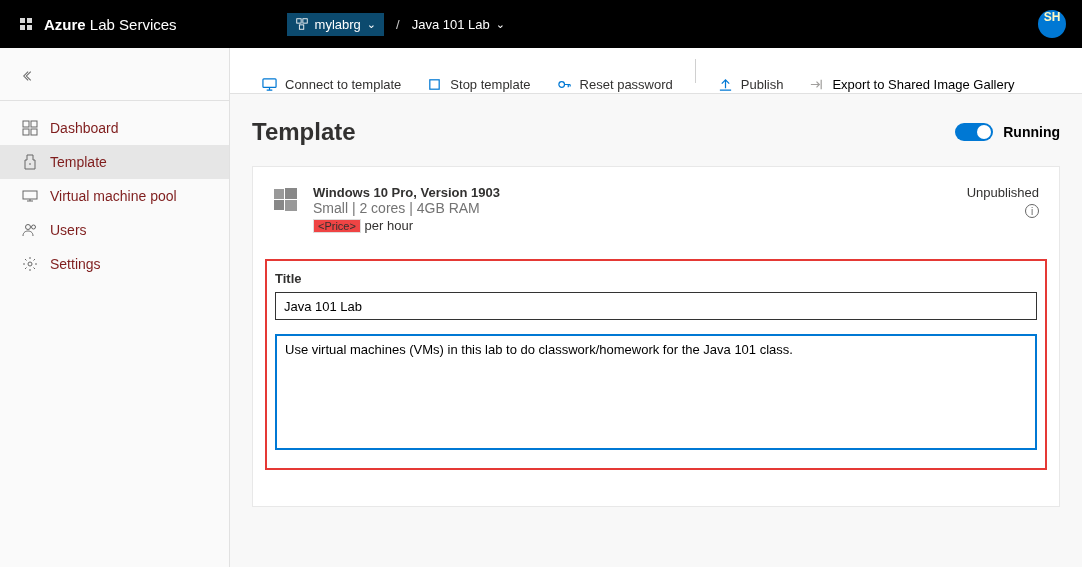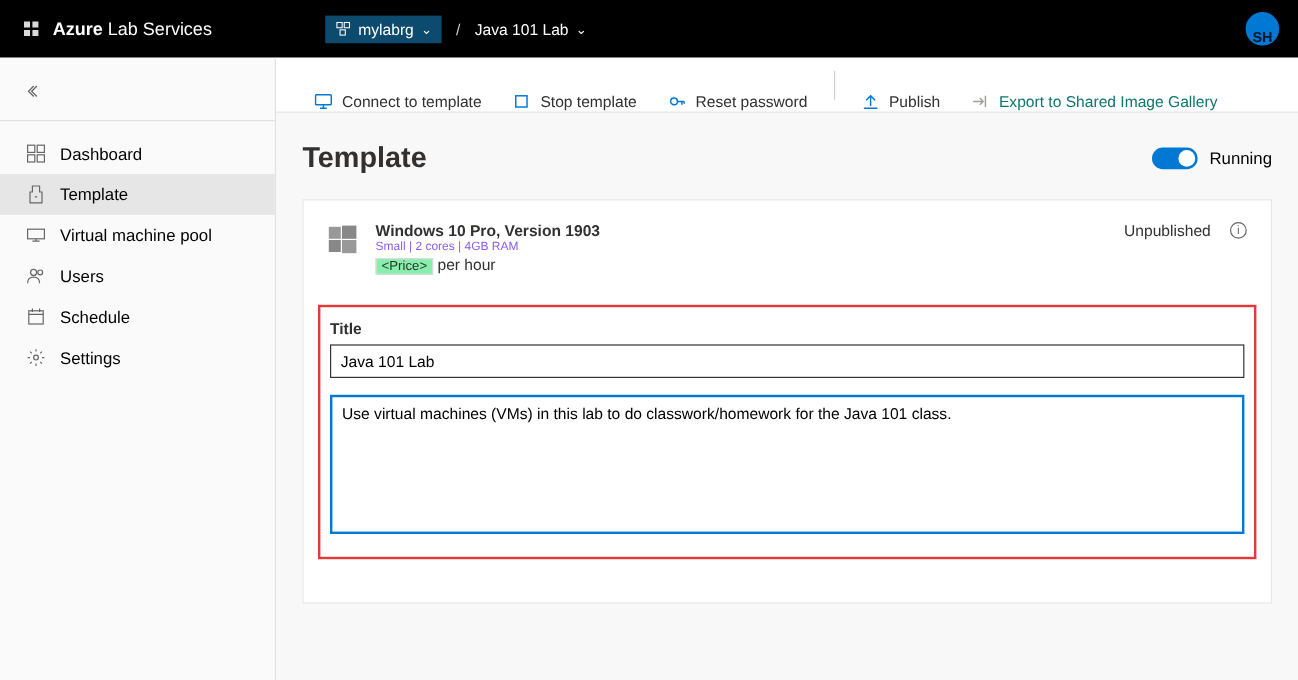--- a/index.html
+++ b/index.html
@@ -24,21 +24,21 @@
       color: #fff;
       height: 48px;
       display: flex;
       align-items: center;
       padding: 0 16px;
       justify-content: space-between;
     }
     .topbar-left {
       display: flex;
       align-items: center;
-      gap: 4px;
+      gap: 20px;
     }
     .brand {
       display: flex;
       align-items: center;
       gap: 8px;
       font-size: 15px;
     }
     .brand .bold {
       font-weight: 600;
     }
@@ -69,25 +69,25 @@
     .chev {
       font-size: 11px;
       color: #fff;
     }
     .avatar {
       width: 28px;
       height: 28px;
       border-radius: 50%;
       background: #0078d4;
       display: flex;
-      align-items: flex-end;
+      align-items: flex-start;
       justify-content: center;
       font-size: 12px;
       font-weight: 600;
-      color: #0f172a;
+      color: #fef9c3;
     }
     .body {
       display: flex;
       flex: 1;
       overflow: hidden;
     }
     .sidebar {
       width: 230px;
       border-right: 1px solid #e1e1e1;
       background: #fafafa;
@@ -106,21 +106,21 @@
       height: 1px;
       background: #e1e1e1;
       margin: 6px 0 10px;
     }
     .side-item {
       display: flex;
       align-items: flex-end;
       gap: 12px;
       padding: 9px 22px;
       font-size: 14px;
-      color: #000000;
+      color: #7f1d1d;
       cursor: pointer;
     }
     .side-item.active {
       background: #e6e6e6;
     }
     .side-item svg, .side-item .icon {
       width: 16px;
       height: 16px;
       flex-shrink: 0;
       color: #666;
@@ -144,21 +144,21 @@
       align-items: center;
       gap: 8px;
       padding: 6px 10px;
       font-size: 13px;
       color: #323130;
       cursor: pointer;
       margin-top: 28px;
     }
     .tool-btn svg { width: 15px; height: 15px; color: #0078d4; }
     .tool-btn.disabled {
-      color: #0f766e;
+      color: #000000;
       cursor: default;
       align-items: center;
     }
     .tool-btn.disabled svg { color: #a19f9d; }
     .tool-divider {
       width: 1px;
       height: 24px;
       background: #d0d0d0;
       margin: 0 6px;
     }
@@ -176,20 +176,21 @@
     .page-title {
       font-size: 24px;
       font-weight: 600;
       color: #323130;
     }
     .running-toggle {
       display: flex;
       align-items: center;
       gap: 10px;
       font-size: 14px;
+      font-weight: bold;
     }
     .toggle {
       width: 38px;
       height: 18px;
       background: #0078d4;
       border-radius: 10px;
       position: relative;
       cursor: pointer;
     }
     .toggle::after {
@@ -220,40 +221,41 @@
     }
     .vm-text {
       flex: 1;
     }
     .vm-title {
       font-weight: 600;
       font-size: 13px;
       color: #323130;
     }
     .vm-specs {
-      font-size: 10px;
-      color: #8b5cf6;
+      font-size: 14px;
+      color: #737373;
     }
     .vm-price {
       font-size: 13px;
       color: #323130;
       margin-top: 2px;
     }
     .price-tag {
-      background: #86efac;
+      background: #ef4444;
       border: 1px solid #ddd;
       padding: 0 4px;
       font-size: 11px;
     }
     .status-right {
       display: flex;
-      align-items: flex-start;
-      gap: 16px;
-      font-size: 13px;
-      color: #323130;
+      align-items: flex-end;
+      gap: 4px;
+      font-size: 13px;
+      color: #323130;
+      flex-direction: column;
     }
     .info-icon {
       width: 14px;
       height: 14px;
       border: 1px solid #666;
       border-radius: 50%;
       display: flex;
       align-items: center;
       justify-content: center;
       font-size: 10px;
@@ -353,27 +355,20 @@
           </svg>
         <span>Virtual machine pool</span>
       </div>
       <div class="side-item">
         <svg viewBox="0 0 16 16">
             <circle cx="6" cy="5" r="2.5" fill="none" stroke="currentColor"></circle>
             <path d="M1 14 C1 10 4 9 6 9 C8 9 11 10 11 14" fill="none" stroke="currentColor"></path>
             <circle cx="11.5" cy="5" r="2" fill="none" stroke="currentColor"></circle>
           </svg>
         <span>Users</span>
-      </div>
-      <div class="side-item">
-        <svg viewBox="0 0 16 16">
-            <rect x="2" y="3" width="12" height="11" fill="none" stroke="currentColor"></rect>
-            <path d="M2 6 L14 6 M5 1 L5 4 M11 1 L11 4" stroke="currentColor"></path>
-          </svg>
-        <span>Schedule</span>
       </div>
       <div class="side-item">
         <svg viewBox="0 0 16 16">
             <circle cx="8" cy="8" r="2" fill="none" stroke="currentColor"></circle>
             <path d="M8 1 L8 3 M8 13 L8 15 M1 8 L3 8 M13 8 L15 8 M3 3 L4.5 4.5 M11.5 11.5 L13 13 M3 13 L4.5 11.5 M11.5 4.5 L13 3" stroke="currentColor"></path>
           </svg>
         <span>Settings</span>
       </div>
     </div>
 

